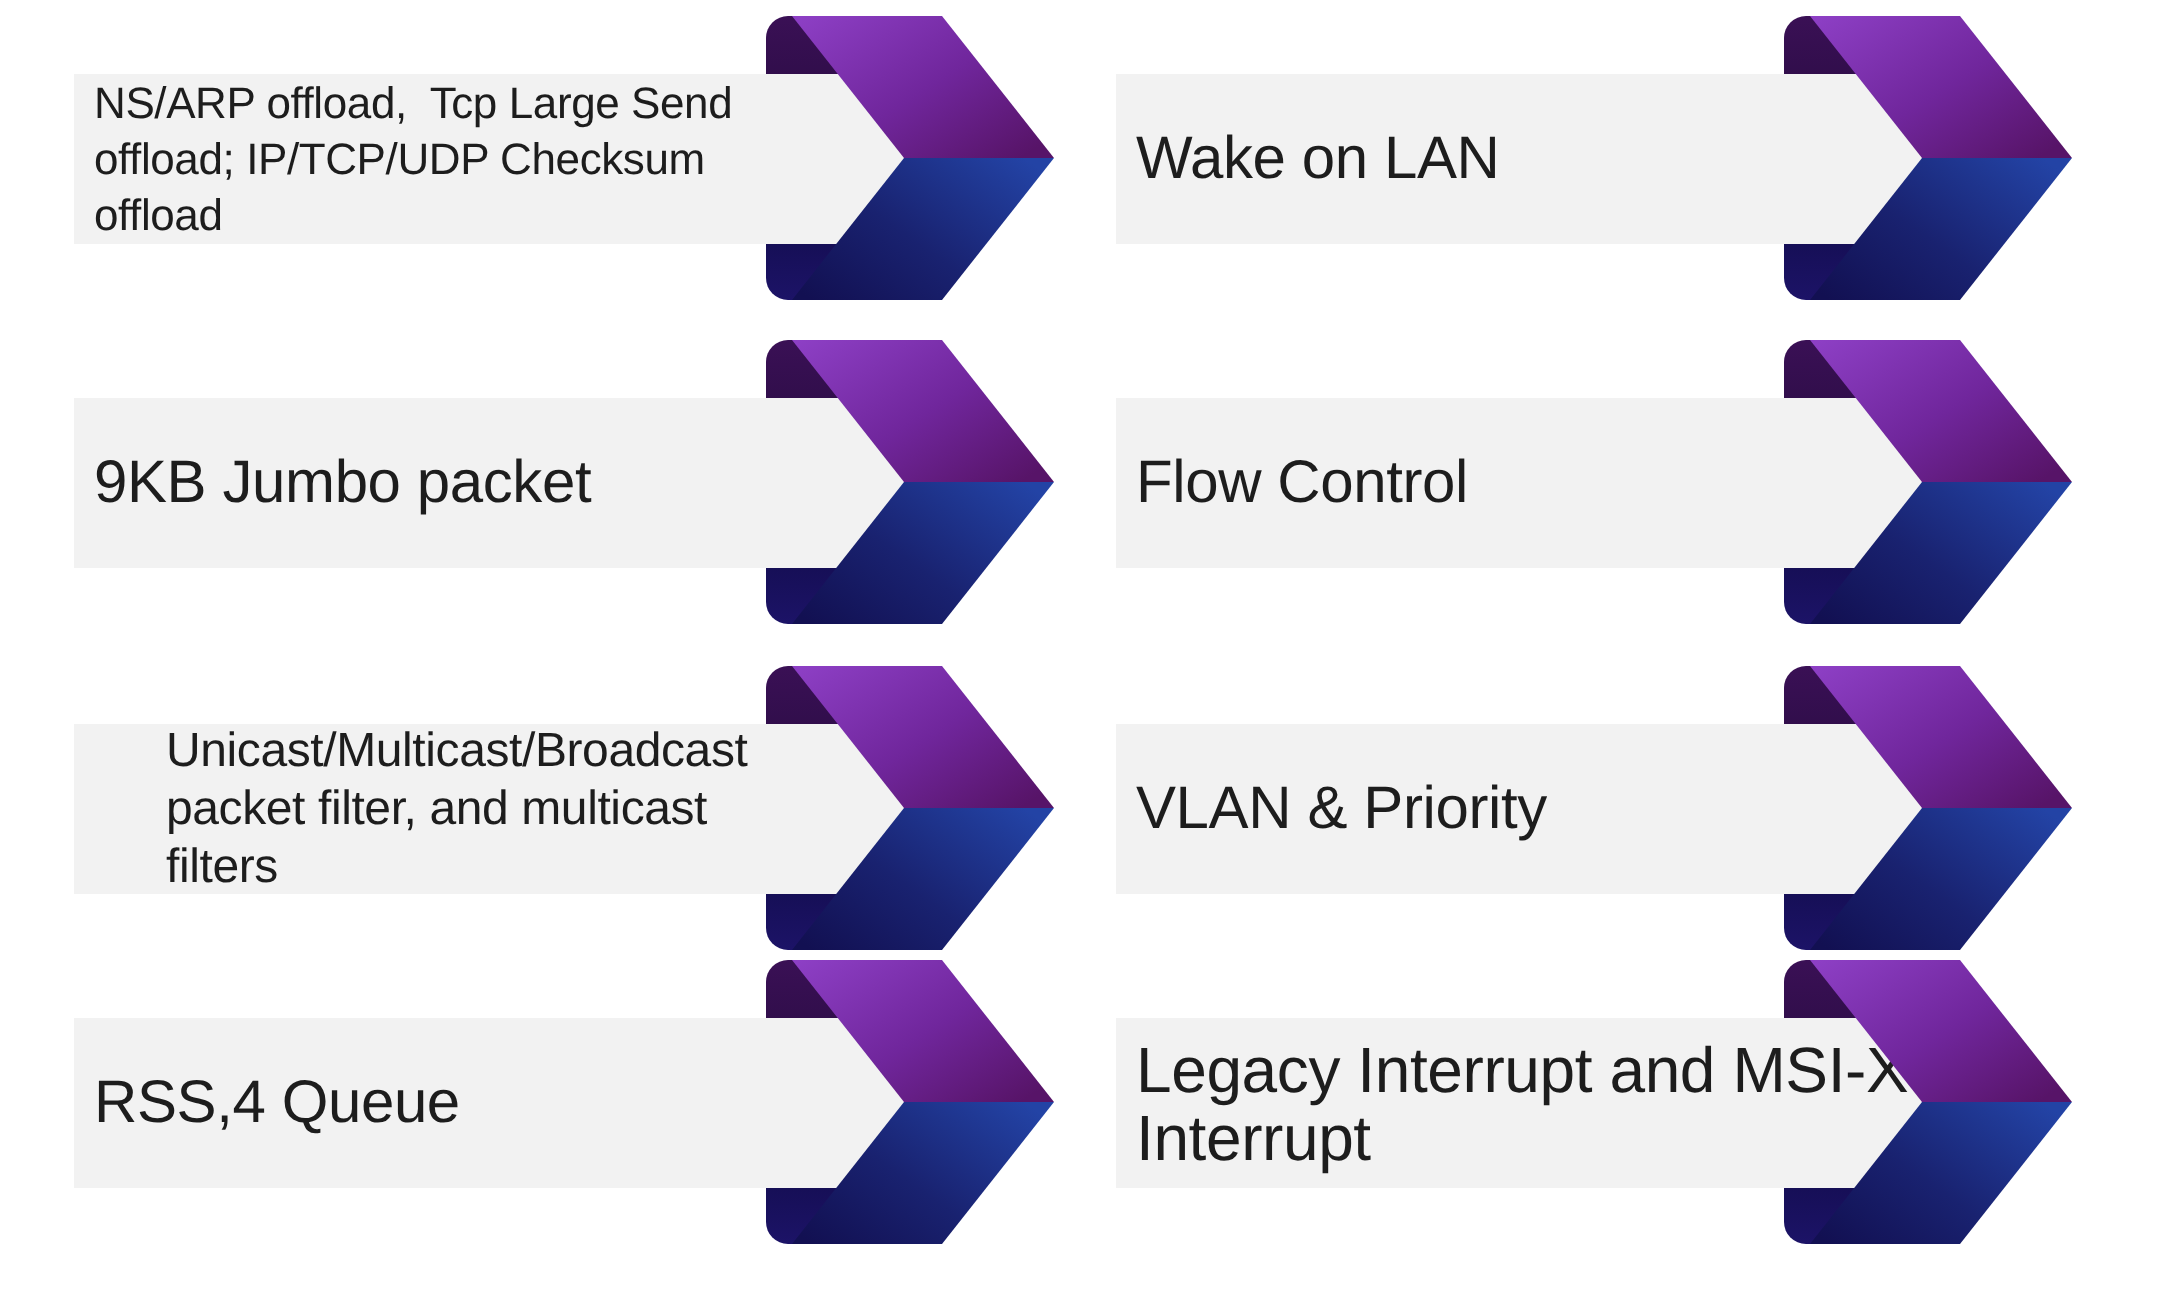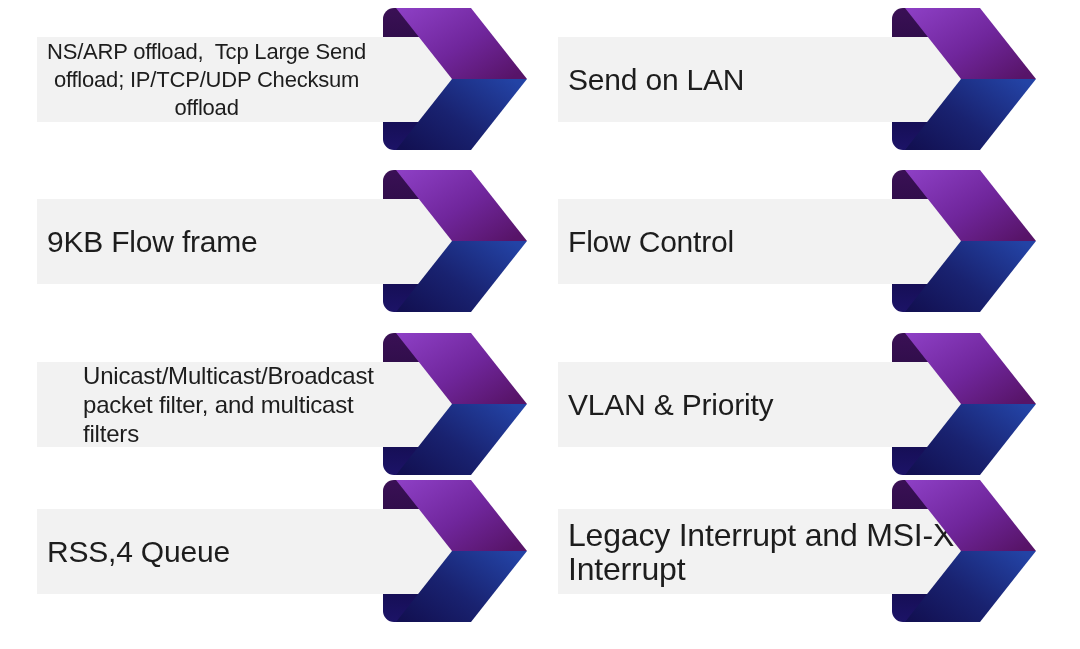--- a/index.html
+++ b/index.html
@@ -31,21 +31,21 @@
     z-index: 2;
   }
   .col-l .bar { width: 419px; }
   .col-r .bar { width: 407px; }
 
   .label {
     color: var(--text, #1d1d1d);
     white-space: pre-wrap;
     letter-spacing: -0.2px;
   }
-  .text-s  { font-size: 22px; line-height: 28px; text-align: center; }
+  .text-s  { font-size: 22px; line-height: 28px; }
   .text-m  { font-size: 24px; line-height: 29px; margin-left: 36px; }
   .text-ml { font-size: 32px; line-height: 34px; }
   .text-l  { font-size: 30px; line-height: 34px; }
 
   .arrow {
     position: absolute;
     top: 0;
     width: 146px;
     height: 142px;
   }
@@ -99,21 +99,21 @@
       </linearGradient>
     </defs>
     <polygon points="15,0 90,0 146,71 71,71" fill="url(#gradPurple)"></polygon>
     <polygon points="15,142 90,142 146,71 71,71" fill="url(#gradBlue)"></polygon>
   </svg>
 </div>
   </div>
 
   <div class="item col-l row-1">
     <div class="bar">
-      <span class="label text-l">9KB Flow frame</span>
+      <span class="label text-l">9KB Jumbo packet</span>
     </div>
     <div class="arrow">
       <div class="fold"></div>
 
   <svg viewBox="0 0 146 142" preserveAspectRatio="none" aria-hidden="true">
     <defs>
       <linearGradient id="gradPurple" x1="0" y1="0" x2="1" y2="0.85">
         <stop offset="0" style="stop-color:var(--purple_band_start, #8e40c6)"></stop>
         <stop offset="0.55" style="stop-color:var(--purple_band_mid, #70269c)"></stop>
         <stop offset="1" style="stop-color:var(--purple_band_end, #571468)"></stop>
@@ -179,21 +179,21 @@
       </linearGradient>
     </defs>
     <polygon points="15,0 90,0 146,71 71,71" fill="url(#gradPurple)"></polygon>
     <polygon points="15,142 90,142 146,71 71,71" fill="url(#gradBlue)"></polygon>
   </svg>
 </div>
   </div>
 
   <div class="item col-r row-0">
     <div class="bar">
-      <span class="label text-l">Send on LAN</span>
+      <span class="label text-l">Wake on LAN</span>
     </div>
     <div class="arrow">
       <div class="fold"></div>
 
   <svg viewBox="0 0 146 142" preserveAspectRatio="none" aria-hidden="true">
     <defs>
       <linearGradient id="gradPurple" x1="0" y1="0" x2="1" y2="0.85">
         <stop offset="0" style="stop-color:var(--purple_band_start, #8e40c6)"></stop>
         <stop offset="0.55" style="stop-color:var(--purple_band_mid, #70269c)"></stop>
         <stop offset="1" style="stop-color:var(--purple_band_end, #571468)"></stop>

